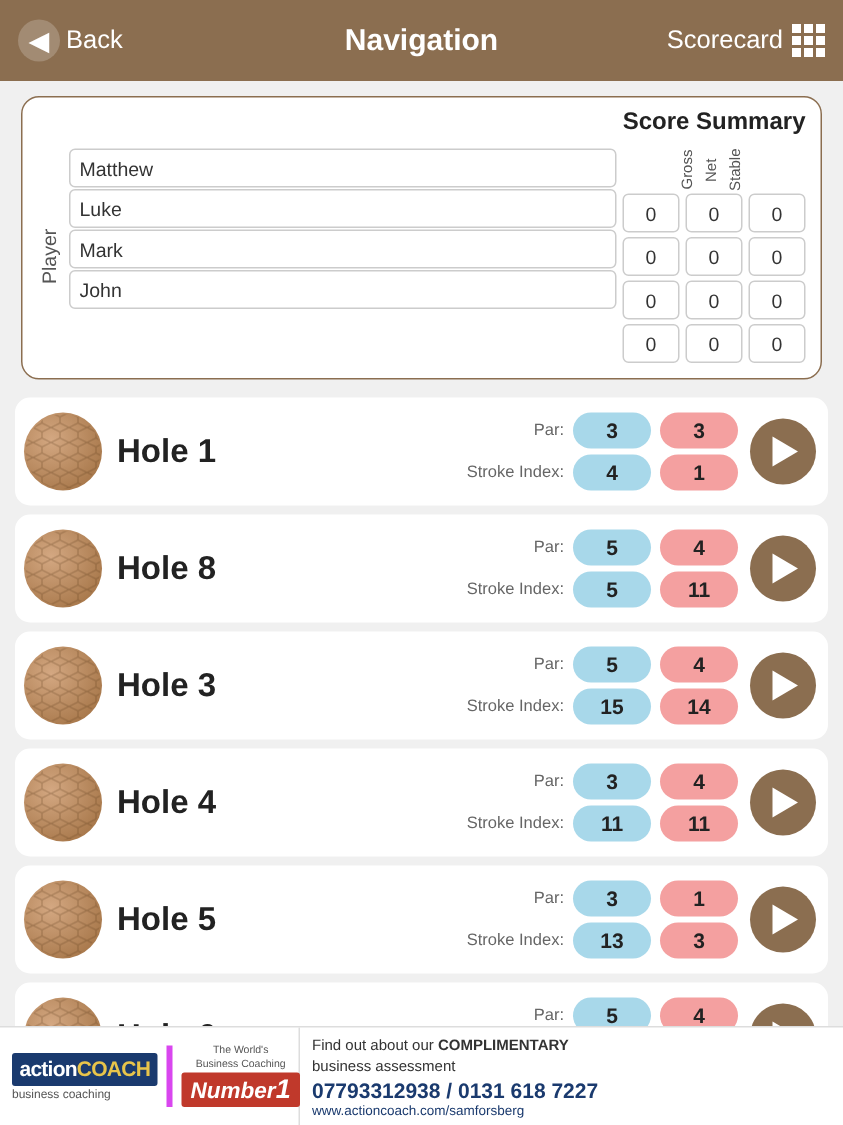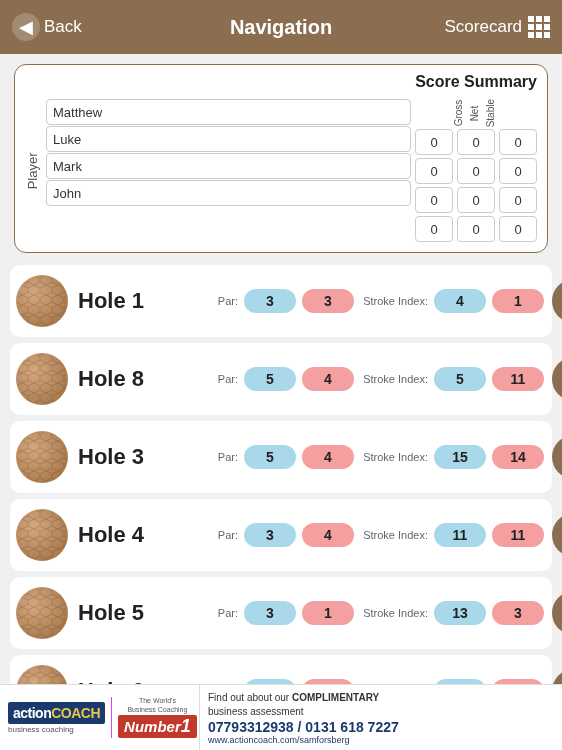--- a/index.html
+++ b/index.html
@@ -170,21 +170,21 @@
     .hole-name {
       font-size: 22px;
       font-weight: 700;
       color: #222;
       min-width: 90px;
       flex-shrink: 0;
     }
     .hole-stats {
       flex: 1;
       display: flex;
-      flex-direction: row;
+      flex-direction: column;
       gap: 4px;
       align-items: flex-end;
     }
     .hole-stat-row {
       display: flex;
       align-items: center;
       gap: 6px;
     }
     .stat-label {
       font-size: 11px;
@@ -526,21 +526,21 @@
 
 <div class="footer-banner">
   <div class="footer-left">
     <div class="action-coach-logo">
       <div style="display:flex;flex-direction:column;align-items:flex-start;">
         <div style="background:#1a3a6e;padding:2px 5px;border-radius:2px;">
           <span style="color:white;font-size:14px;font-weight:900;letter-spacing:-0.5px;">action</span><span style="color:#e8c44a;font-size:14px;font-weight:900;letter-spacing:-0.5px;">COACH</span>
         </div>
         <span style="font-size:8px;color:#555;margin-top:1px;">business coaching</span>
       </div>
-      <div style="display:flex;flex-direction:column;align-items:center;margin-left:6px;border-left:1px solid #d946ef;padding-left:6px;">
+      <div style="display:flex;flex-direction:column;align-items:center;margin-left:6px;border-left:4px solid #d946ef;padding-left:6px;">
         <span style="font-size:7px;color:#555;text-align:center;line-height:1.2;">The World's<br>Business Coaching</span>
         <div style="background:#c0392b;color:white;font-size:15px;font-weight:900;padding:1px 6px;border-radius:2px;font-style:italic;margin-top:1px;">Number<span style="font-size:18px;">1</span></div>
       </div>
     </div>
   </div>
   <div class="footer-right">
     <div class="footer-complimentary">
       <span>Find out about our</span> <strong>COMPLIMENTARY</strong><br>
       <span>business assessment</span>
     </div>

